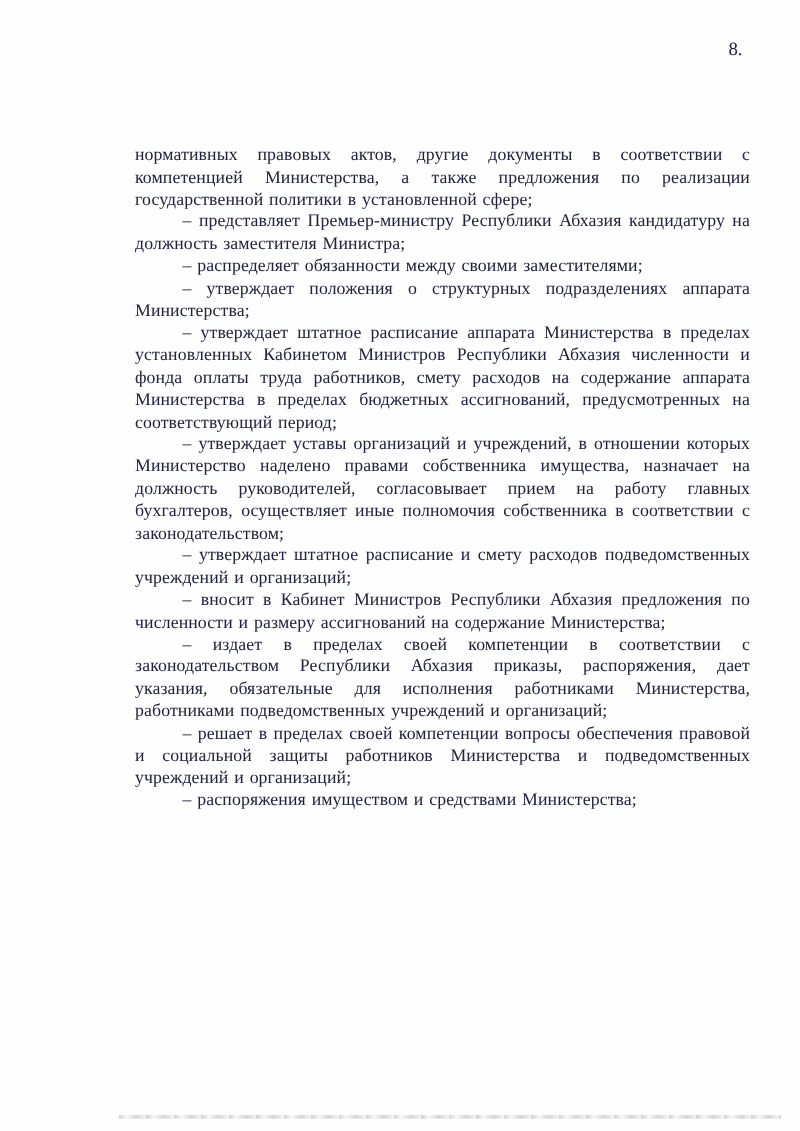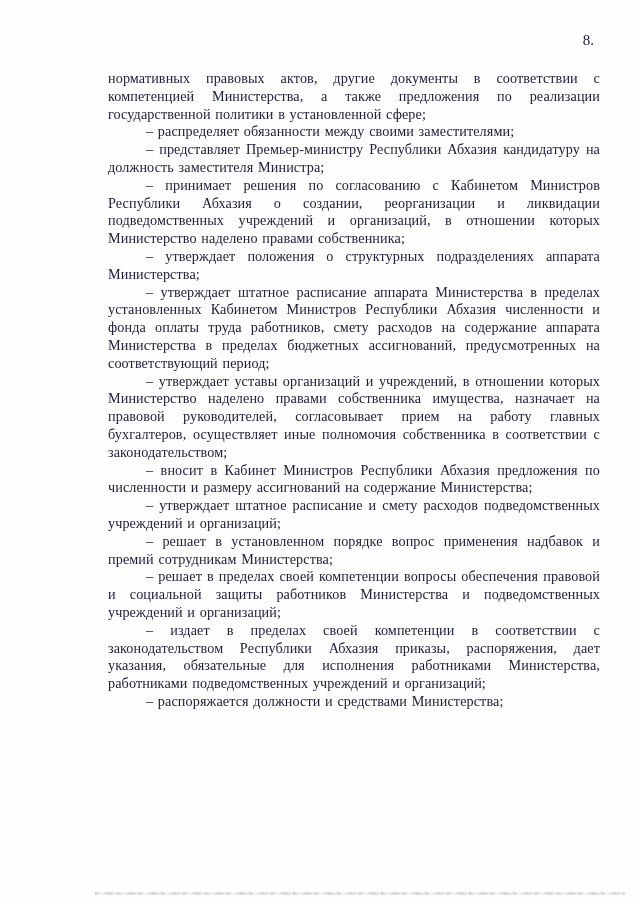--- a/index.html
+++ b/index.html
@@ -40,20 +40,21 @@
     letter-spacing: 0.1px;
     word-spacing: 1px;
   }
   .content p {
     margin: 0;
     padding: 0;
     text-indent: 38px;
   }
   .content p.flush {
     text-indent: 0;
+    margin-top: 46px;
   }
   .scan-artifact {
     position: absolute;
     left: 95px;
     bottom: 10px;
     width: 530px;
     height: 3px;
     background: repeating-linear-gradient(
       90deg,
       rgba(120,120,125,0.35) 0px,
@@ -66,29 +67,27 @@
 </style>
 </head>
 <body>
 
 <div class="page">
 
   <div class="page-number">8.</div>
 
   <div class="content">
     <p class="flush">нормативных правовых актов, другие документы в соответствии с компетенцией Министерства, а также предложения по реализации государственной политики в установленной сфере;</p>
+    <p>– представляет Премьер-министру Республики Абхазия кандидатуру на должность заместителя Министра;</p>
     <p>– распределяет обязанности между своими заместителями;</p>
-    <p>– представляет Премьер-министру Республики Абхазия кандидатуру на должность заместителя Министра;</p>
-    <p>– принимает решения по согласованию с Кабинетом Министров Республики Абхазия о создании, реорганизации и ликвидации подведомственных учреждений и организаций, в отношении которых Министерство наделено правами собственника;</p>
     <p>– утверждает положения о структурных подразделениях аппарата Министерства;</p>
     <p>– утверждает штатное расписание аппарата Министерства в пределах установленных Кабинетом Министров Республики Абхазия численности и фонда оплаты труда работников, смету расходов на содержание аппарата Министерства в пределах бюджетных ассигнований, предусмотренных на соответствующий период;</p>
-    <p>– утверждает уставы организаций и учреждений, в отношении которых Министерство наделено правами собственника имущества, назначает на правовой руководителей, согласовывает прием на работу главных бухгалтеров, осуществляет иные полномочия собственника в соответствии с законодательством;</p>
+    <p>– утверждает уставы организаций и учреждений, в отношении которых Министерство наделено правами собственника имущества, назначает на должность руководителей, согласовывает прием на работу главных бухгалтеров, осуществляет иные полномочия собственника в соответствии с законодательством;</p>
+    <p>– утверждает штатное расписание и смету расходов подведомственных учреждений и организаций;</p>
     <p>– вносит в Кабинет Министров Республики Абхазия предложения по численности и размеру ассигнований на содержание Министерства;</p>
-    <p>– утверждает штатное расписание и смету расходов подведомственных учреждений и организаций;</p>
-    <p>– решает в установленном порядке вопрос применения надбавок и премий сотрудникам Министерства;</p>
+    <p>– издает в пределах своей компетенции в соответствии с законодательством Республики Абхазия приказы, распоряжения, дает указания, обязательные для исполнения работниками Министерства, работниками подведомственных учреждений и организаций;</p>
     <p>– решает в пределах своей компетенции вопросы обеспечения правовой и социальной защиты работников Министерства и подведомственных учреждений и организаций;</p>
-    <p>– издает в пределах своей компетенции в соответствии с законодательством Республики Абхазия приказы, распоряжения, дает указания, обязательные для исполнения работниками Министерства, работниками подведомственных учреждений и организаций;</p>
-    <p>– распоряжается должности и средствами Министерства;</p>
+    <p>– распоряжения имуществом и средствами Министерства;</p>
   </div>
 
   <div class="scan-artifact"></div>
 
 </div>
 
 </body></html>

